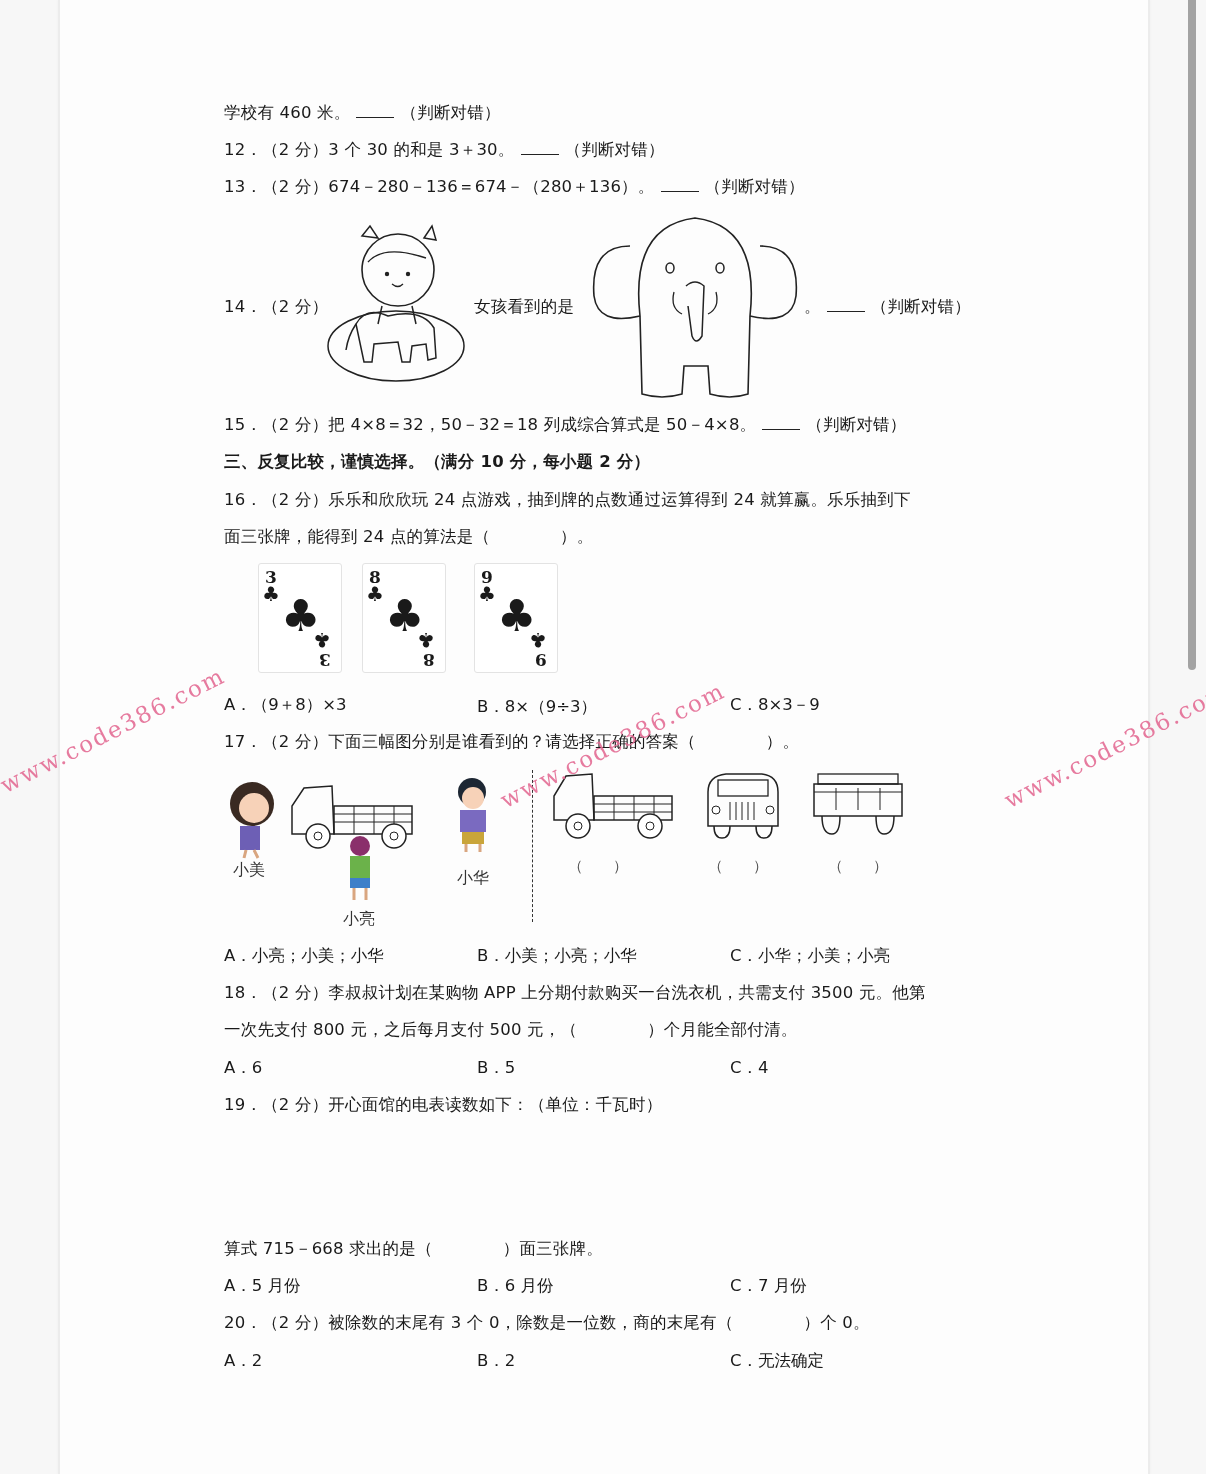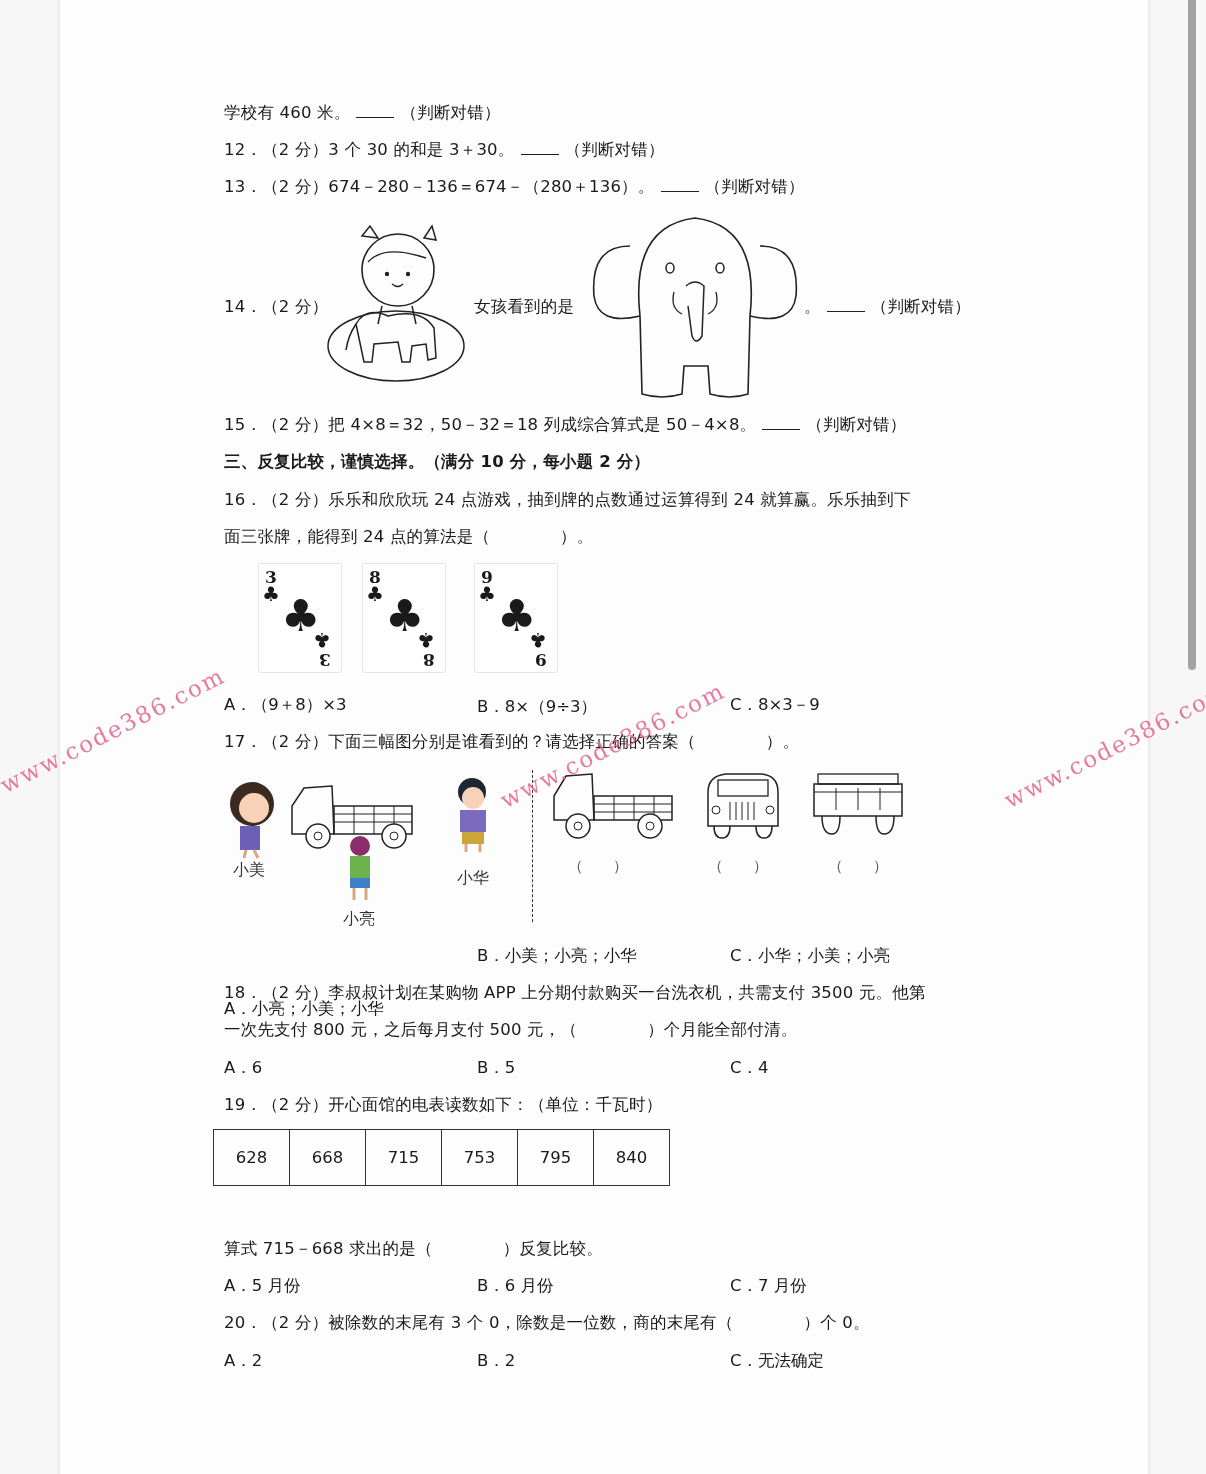--- a/index.html
+++ b/index.html
@@ -169,47 +169,39 @@
   <path d="M164 56 Q164 68 172 68 Q180 68 180 56 M206 56 Q206 68 214 68 Q222 68 222 56" fill="none" stroke="#222" stroke-width="1.5"></path>
   <rect x="268" y="4" width="80" height="10" fill="none" stroke="#222" stroke-width="1.3"></rect>
   <rect x="264" y="14" width="88" height="32" fill="none" stroke="#222" stroke-width="1.5"></rect>
   <path d="M286 18 V40 M308 18 V40 M330 18 V40 M264 22 H352" stroke="#222" stroke-width="1"></path>
   <path d="M272 46 Q272 64 282 64 Q290 64 290 46 M326 46 Q326 64 334 64 Q344 64 344 46" fill="none" stroke="#222" stroke-width="1.5"></path>
 </svg>
 <div class="paren-slot" style="left:568px;top:857px">（　　）</div>
 <div class="paren-slot" style="left:708px;top:857px">（　　）</div>
 <div class="paren-slot" style="left:828px;top:857px">（　　）</div>
 
-<div class="opt" style="left:224px;top:998px">A．小亮；小美；小华</div>
+<div class="opt" style="left:224px;top:945px">A．小亮；小美；小华</div>
 <div class="opt" style="left:477px;top:945px">B．小美；小亮；小华</div>
 <div class="opt" style="left:730px;top:945px">C．小华；小美；小亮</div>
 
 <div class="line" style="top:982px">18．（2 分）李叔叔计划在某购物 APP 上分期付款购买一台洗衣机，共需支付 3500 元。他第</div>
 <div class="line" style="top:1019px">
   <span>一次先支付 800 元，之后每月支付 500 元，（</span><span class="paren-gap"></span><span>）个月能全部付清。</span>
 </div>
 <div class="opt" style="left:224px;top:1057px">A．6</div>
 <div class="opt" style="left:477px;top:1057px">B．5</div>
 <div class="opt" style="left:730px;top:1057px">C．4</div>
 
 <div class="line" style="top:1094px">19．（2 分）开心面馆的电表读数如下：（单位：千瓦时）</div>
 <table class="meter">
   <tbody>
-  <tr class="v">
-    <td>628</td>
-    <td>668</td>
-    <td>715</td>
-    <td>753</td>
-    <td>795</td>
-    <td>840</td>
-  </tr>
 </tbody>
   </table>
 <div class="line" style="top:1238px">
-  <span>算式 715－668 求出的是（</span><span class="paren-gap"></span><span>）反复比较。</span>
+  <span>算式 715－668 求出的是（</span><span class="paren-gap"></span><span>）面三张牌。</span>
 </div>
 <div class="opt" style="left:224px;top:1275px">A．5 月份</div>
 <div class="opt" style="left:477px;top:1275px">B．6 月份</div>
 <div class="opt" style="left:730px;top:1275px">C．7 月份</div>
 
 <div class="line" style="top:1312px">
   <span>20．（2 分）被除数的末尾有 3 个 0，除数是一位数，商的末尾有（</span><span class="paren-gap"></span><span>）个 0。</span>
 </div>
 <div class="opt" style="left:224px;top:1350px">A．2</div>
 <div class="opt" style="left:477px;top:1350px">B．2</div>

